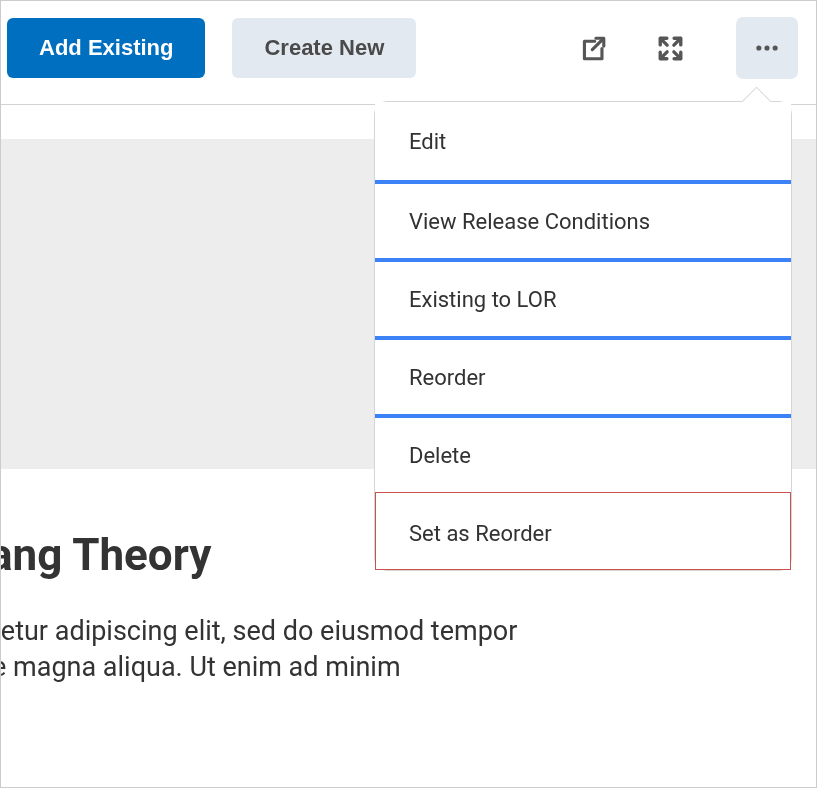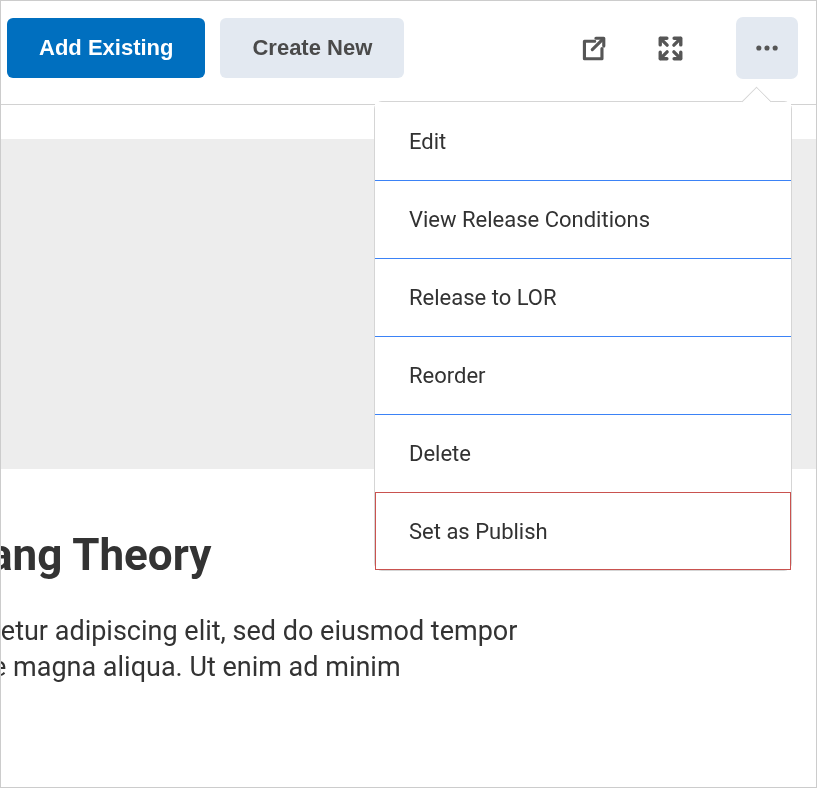--- a/index.html
+++ b/index.html
@@ -43,20 +43,21 @@
 
     .btn-primary {
       background: #006FBF;
       color: #fff;
       font-weight: 700;
     }
 
     .btn-secondary {
       background: #E3E9F1;
       color: #4A4A4A;
+      margin-left: 12px;
     }
 
     .spacer { flex: 1 1 auto; }
 
     .icon-btn {
       width: 62px;
       height: 62px;
       border-radius: 7px;
       background: transparent;
       border: none;
@@ -111,21 +112,21 @@
     }
 
     
     .dropdown {
       position: absolute;
       top: 100px;
       right: 24px;
       width: 418px;
       background: #fff;
       border: 1px solid #d5d5d5;
-      border-radius: 8px;
+      border-radius: 13px;
       box-shadow: 0 0 0 rgba(0,0,0,0);
       z-index: 5;
     }
     
     .dropdown::before,
     .dropdown::after {
       content: "";
       position: absolute;
       width: 20px;
       height: 20px;
@@ -143,21 +144,21 @@
       z-index: 6;
     }
 
     .dropdown-item {
       height: 78px;
       display: flex;
       align-items: center;
       padding: 0 34px;
       font-size: 22px;
       color: #323232;
-      border-top: 1px solid #3b82f6;
+      border-top: 4px solid #3b82f6;
       cursor: pointer;
       background: #fff;
     }
     .dropdown-item:first-child { border-top: none; }
 
     .dropdown-item.highlighted {
       outline: 1.5px solid #C9524F;
       outline-offset: -1px;
       z-index: 7;
       position: relative;
@@ -220,17 +221,17 @@
 
   <p class="body-text">
     <span>tetur adipiscing elit, sed do eiusmod tempor</span><br>
     <span>e magna aliqua. Ut enim ad minim</span>
   </p>
 </div>
 
 <div class="dropdown">
   <div class="dropdown-item">Edit</div>
   <div class="dropdown-item">View Release Conditions</div>
-  <div class="dropdown-item">Release to LOR</div>
+  <div class="dropdown-item">Existing to LOR</div>
   <div class="dropdown-item">Reorder</div>
   <div class="dropdown-item">Delete</div>
-  <div class="dropdown-item highlighted">Set as Publish</div>
+  <div class="dropdown-item highlighted">Set as Reorder</div>
 </div>
 
 </body></html>

